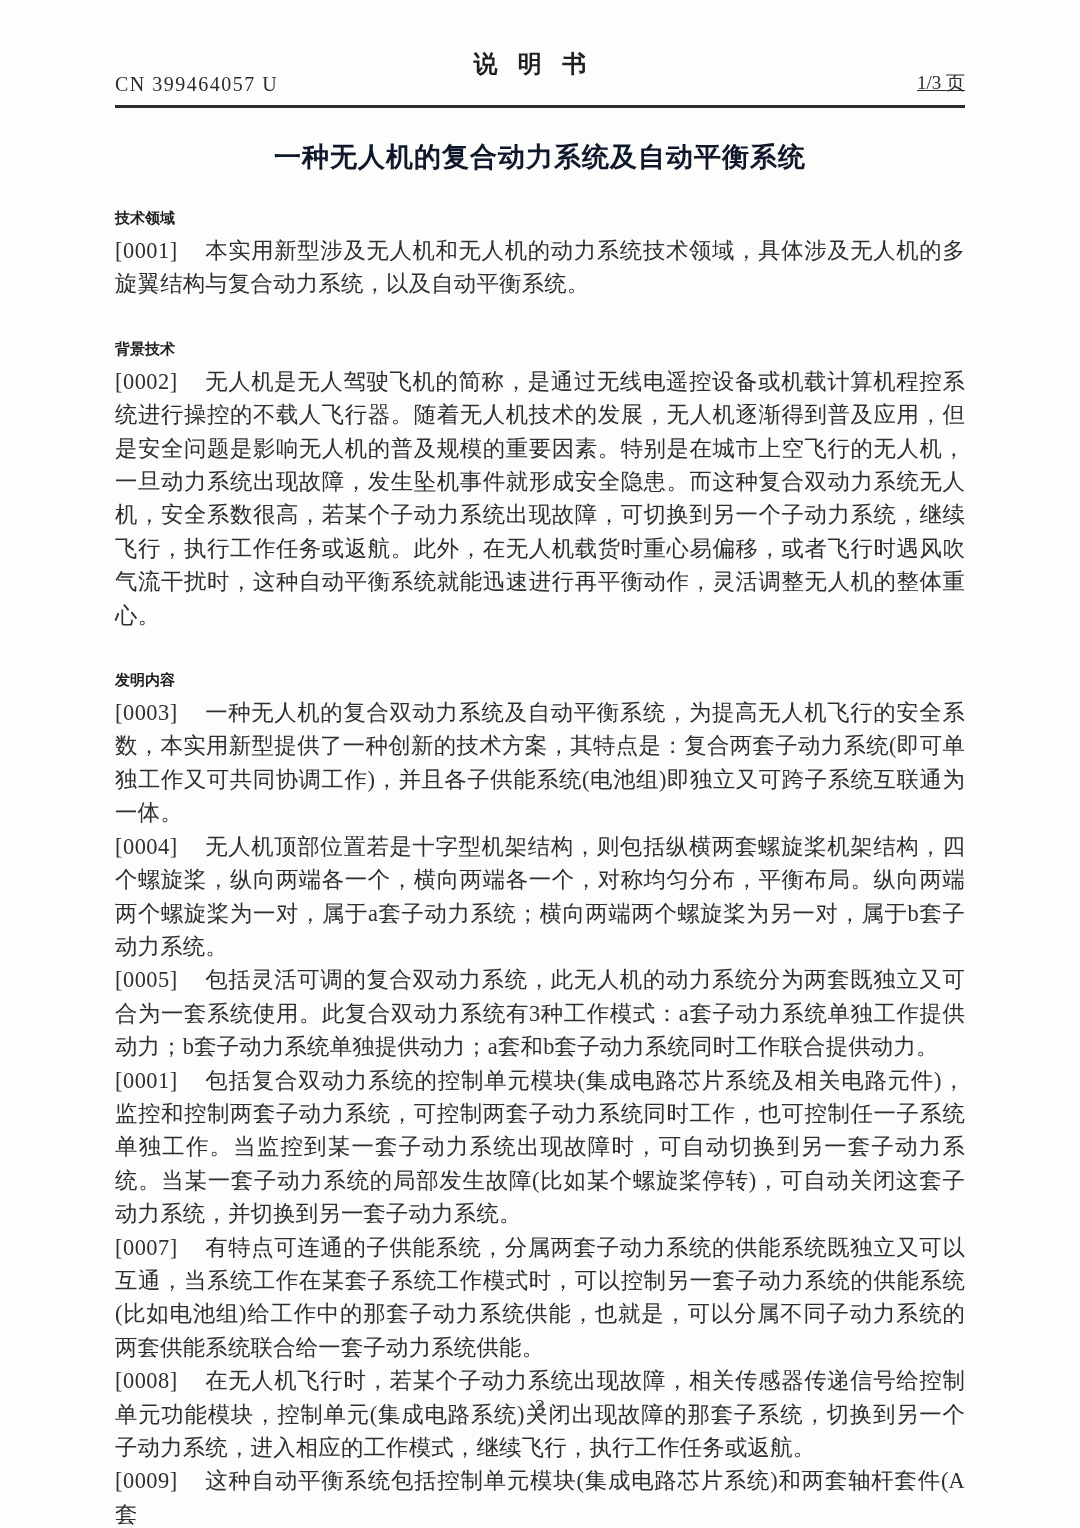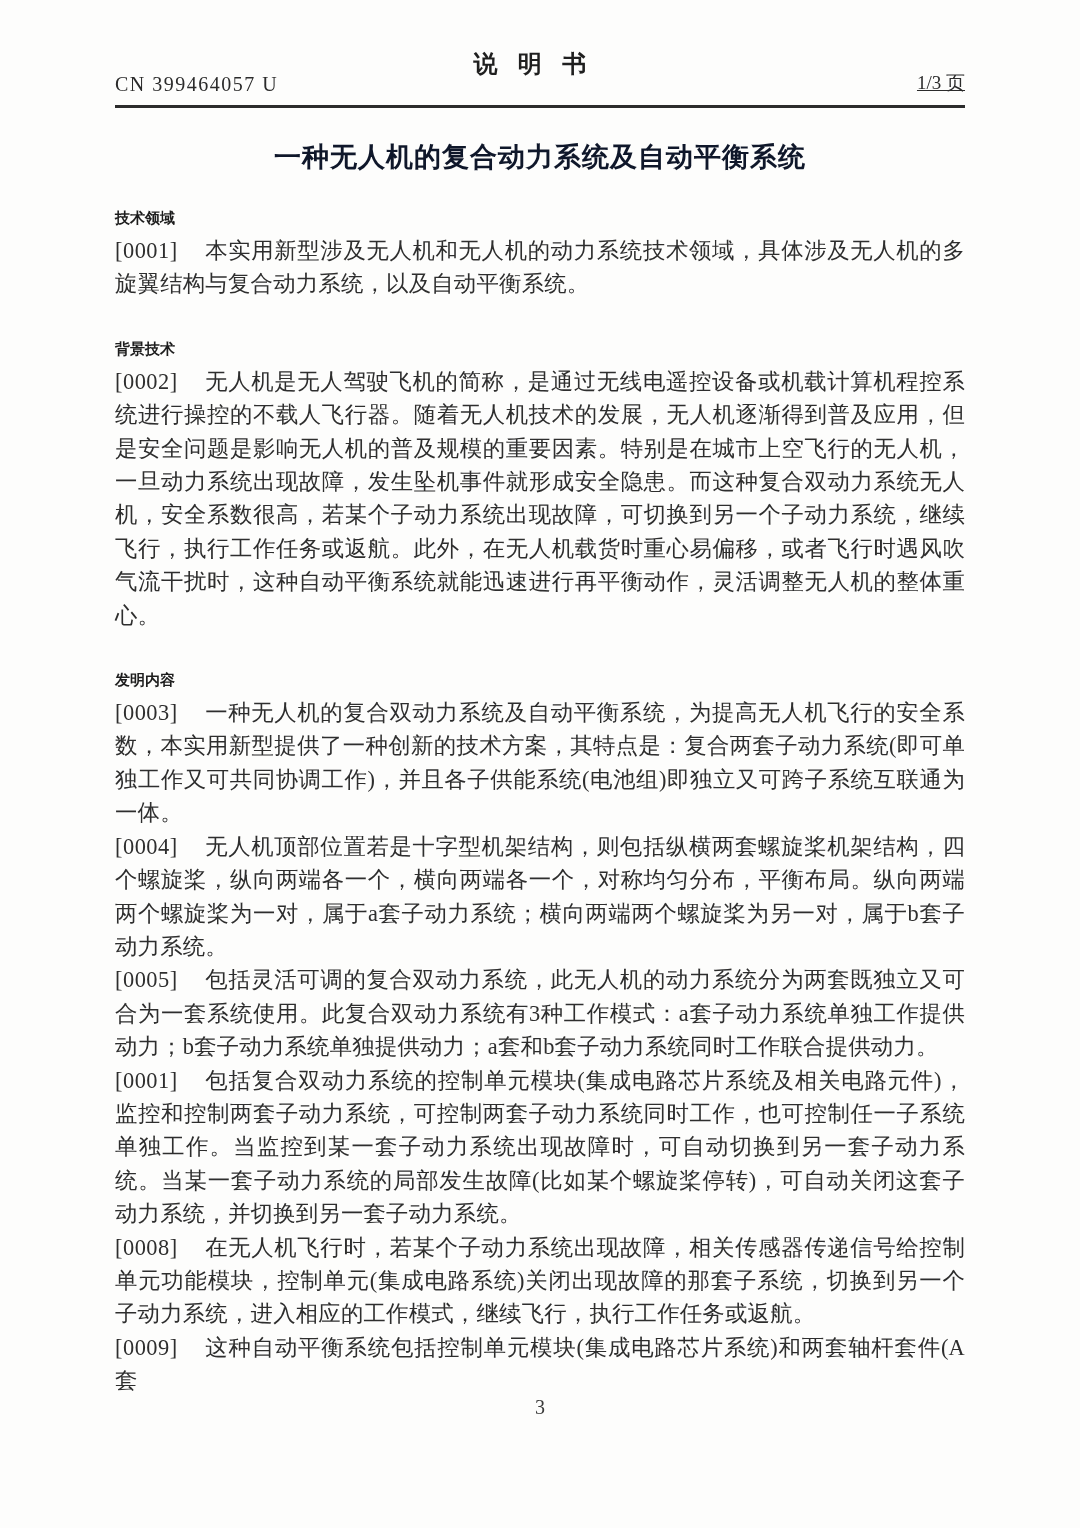--- a/index.html
+++ b/index.html
@@ -145,20 +145,23 @@
     <p class="body-para">
       <span class="pnum">[0004]</span><span>无人机顶部位置若是十字型机架结构，则包括纵横两套螺旋桨机架结构，四个螺旋桨，纵向两端各一个，横向两端各一个，对称均匀分布，平衡布局。纵向两端两个螺旋桨为一对，属于a套子动力系统；横向两端两个螺旋桨为另一对，属于b套子动力系统。</span>
     </p>
     <p class="body-para">
       <span class="pnum">[0005]</span><span>包括灵活可调的复合双动力系统，此无人机的动力系统分为两套既独立又可合为一套系统使用。此复合双动力系统有3种工作模式：a套子动力系统单独工作提供动力；b套子动力系统单独提供动力；a套和b套子动力系统同时工作联合提供动力。</span>
     </p>
     <p class="body-para">
       <span class="pnum">[0001]</span><span>包括复合双动力系统的控制单元模块(集成电路芯片系统及相关电路元件)，监控和控制两套子动力系统，可控制两套子动力系统同时工作，也可控制任一子系统单独工作。当监控到某一套子动力系统出现故障时，可自动切换到另一套子动力系统。当某一套子动力系统的局部发生故障(比如某个螺旋桨停转)，可自动关闭这套子动力系统，并切换到另一套子动力系统。</span>
     </p>
     <p class="body-para">
+      <span class="pnum">[0007]</span><span>有特点可连通的子供能系统，分属两套子动力系统的供能系统既独立又可以互通，当系统工作在某套子系统工作模式时，可以控制另一套子动力系统的供能系统(比如电池组)给工作中的那套子动力系统供能，也就是，可以分属不同子动力系统的两套供能系统联合给一套子动力系统供能。</span>
+    </p>
+    <p class="body-para">
       <span class="pnum">[0008]</span><span>在无人机飞行时，若某个子动力系统出现故障，相关传感器传递信号给控制单元功能模块，控制单元(集成电路系统)关闭出现故障的那套子系统，切换到另一个子动力系统，进入相应的工作模式，继续飞行，执行工作任务或返航。</span>
     </p>
     <p class="body-para">
       <span class="pnum">[0009]</span><span>这种自动平衡系统包括控制单元模块(集成电路芯片系统)和两套轴杆套件(A套</span>
     </p>
 
   </div>
 
   <div class="page-footer">3</div>
 </div>

